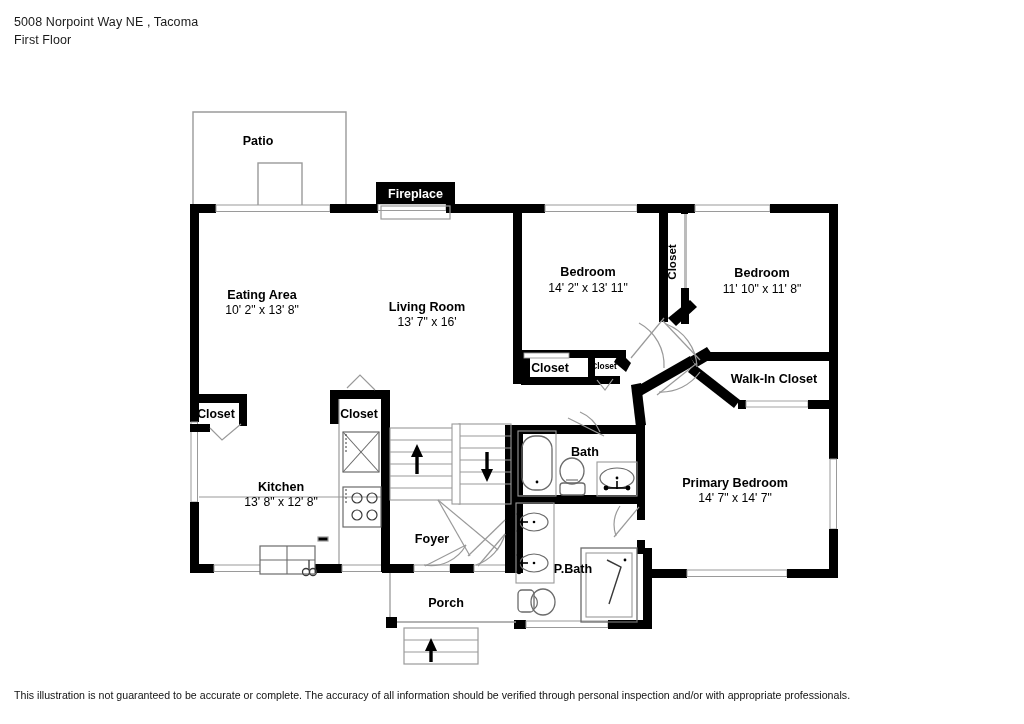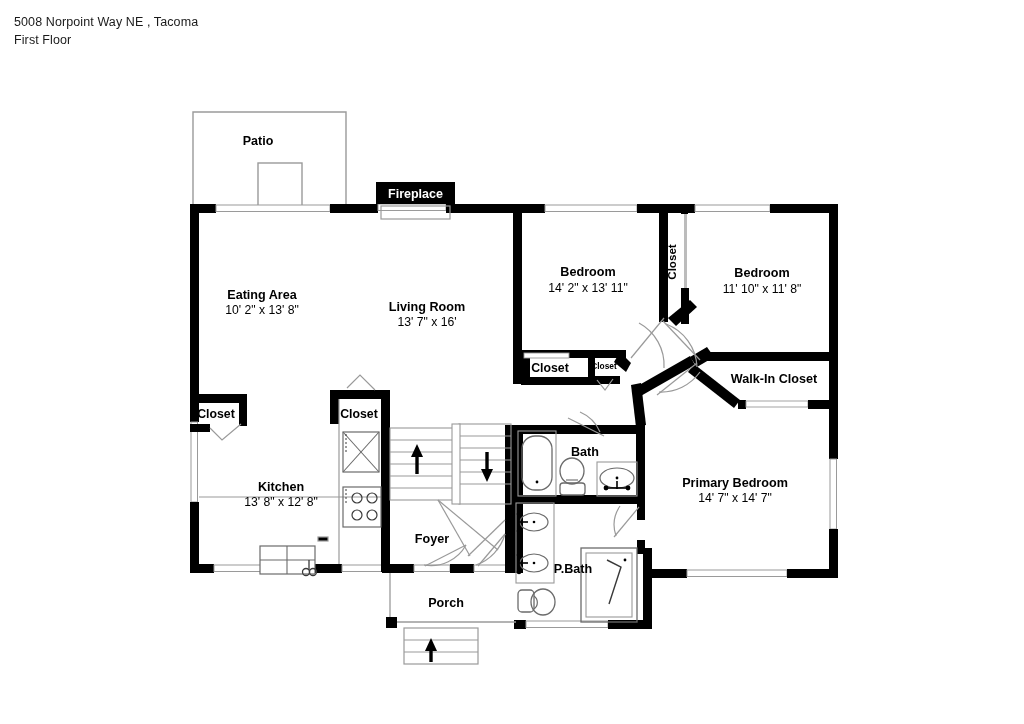--- a/index.html
+++ b/index.html
@@ -359,14 +359,15 @@
       <text x="735" y="487" font-size="12.6" font-weight="bold">Primary Bedroom</text>
       <text x="735" y="502" font-size="12.2">14' 7" x 14' 7"</text>
 
       <text x="432" y="543" font-size="12.6" font-weight="bold">Foyer</text>
 
       <text x="446" y="607" font-size="12.6" font-weight="bold">Porch</text>
     </g>
 
   </svg>
 
+  <div class="disc" id="disc2">This illustration is not guaranteed to be accurate or complete. The accuracy of all information should be verified through personal inspection and/or with appropriate professionals.</div>
 
 </div>
 
 </body></html>

